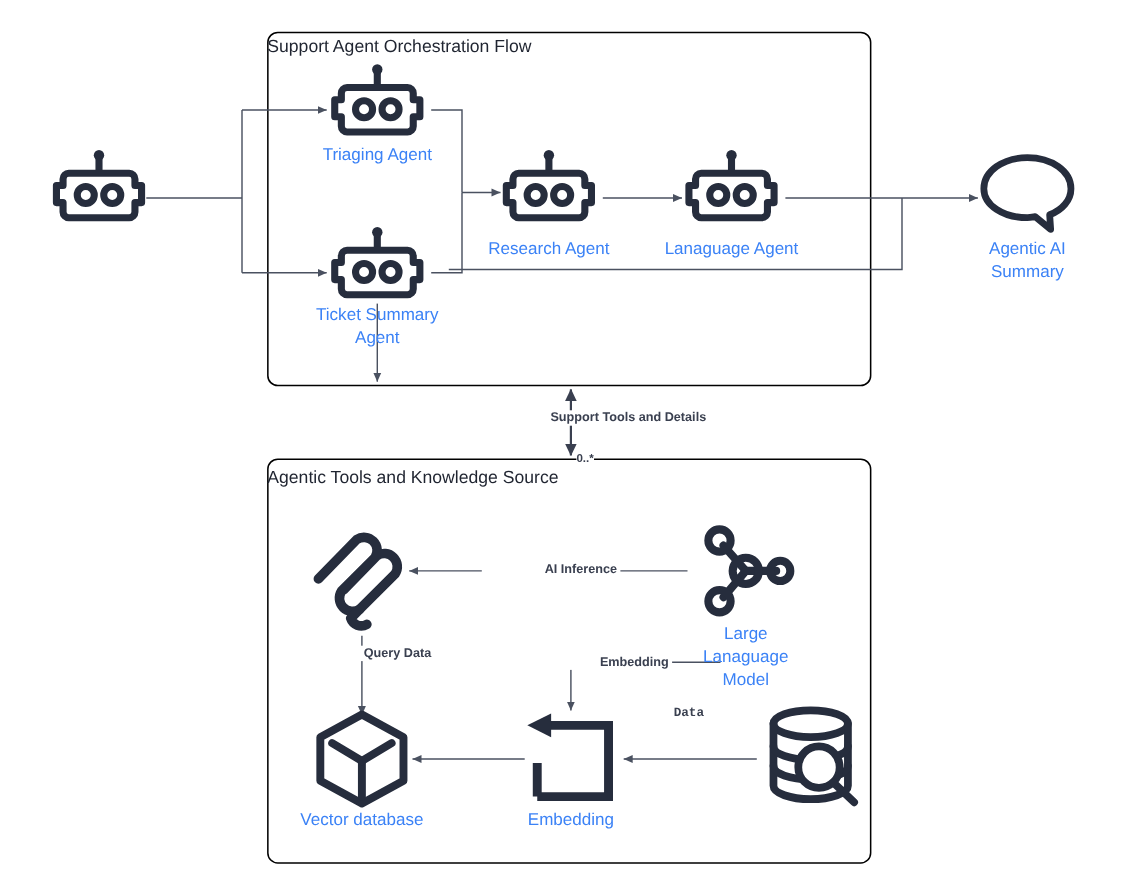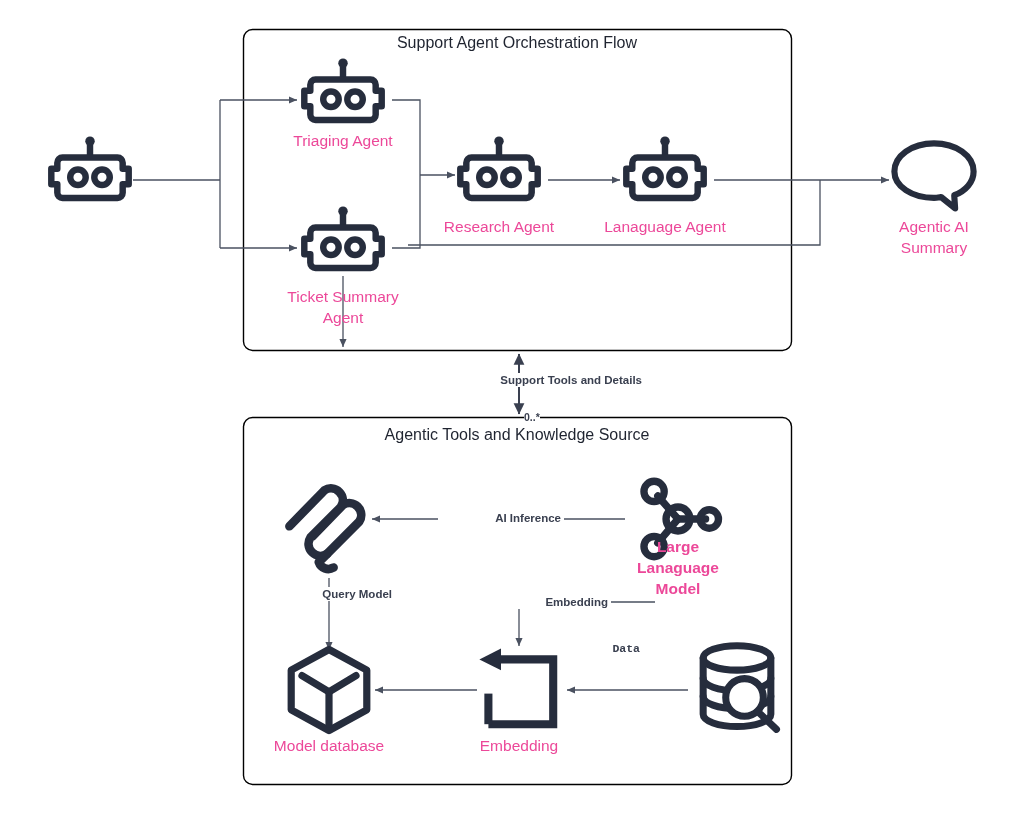--- a/index.html
+++ b/index.html
@@ -24,21 +24,21 @@
     left: 0;
     top: 0;
     width: 1024px;
     height: 813px;
   }
   .node-label {
     position: absolute;
     text-align: center;
     font-size: 15.5px;
     line-height: 21px;
-    color: #ec4899;
+    color: #3b82f6;
     white-space: pre-line;
     pointer-events: none;
   }
   .edge-label {
     position: absolute;
     text-align: right;
     font-size: 11.5px;
     font-weight: bold;
     color: #3a4050;
     background: #ffffff;
@@ -49,21 +49,21 @@
   .mult-label {
     position: absolute;
     font-size: 10.5px;
     font-weight: bold;
     color: #3a4050;
     background: #ffffff;
     line-height: 12px;
   }
   .group-title {
     position: absolute;
-    text-align: center;
+    text-align: left;
     font-size: 16px;
     line-height: 20px;
     color: #1f2430;
   }
 </style>
 </head>
 <body>
 
 <div id="canvas">
 
@@ -217,34 +217,34 @@
     <use href="#graph" x="632" y="473" width="92" height="92"></use>
     <use href="#cube" x="284" y="645" width="90" height="90"></use>
     <use href="#loop" x="474" y="645" width="90" height="90"></use>
     <use href="#kb" x="690" y="641" width="94" height="94"></use>
   </svg>
 
   <div class="group-title" style="left:243px; top:33px; width:548px;">Support Agent Orchestration Flow</div>
   <div class="group-title" style="left:243px; top:425px; width:548px;">Agentic Tools and Knowledge Source</div>
 
   <div class="node-label" style="left:263px; top:130px; width:160px;">Triaging Agent</div>
-  <div class="node-label" style="left:263px; top:286px; width:160px;">Ticket Summary
+  <div class="node-label" style="left:263px; top:276px; width:160px;">Ticket Summary
 Agent</div>
   <div class="node-label" style="left:419px; top:216px; width:160px;">Research Agent</div>
   <div class="node-label" style="left:585px; top:216px; width:160px;">Lanaguage Agent</div>
   <div class="node-label" style="left:854px; top:216px; width:160px;">Agentic AI
 Summary</div>
 
-  <div class="node-label" style="left:598px; top:536px; width:160px;font-weight:bold;">Large
+  <div class="node-label" style="left:598px; top:566px; width:160px;">Large
 Lanaguage
 Model</div>
-  <div class="node-label" style="left:249px; top:735px; width:160px;">Model database</div>
+  <div class="node-label" style="left:249px; top:735px; width:160px;">Vector database</div>
   <div class="node-label" style="left:439px; top:735px; width:160px;">Embedding</div>
 
   <div class="edge-label" style="left:399px; top:373px; width:240px;">Support Tools and Details</div>
   <div class="mult-label" style="left:524px; top:411px;">0..*</div>
 
   <div class="edge-label" style="left:438px; top:511px; width:120px;">AI Inference</div>
-  <div class="edge-label" style="left:269px; top:587px; width:120px;">Query Model</div>
+  <div class="edge-label" style="left:269px; top:587px; width:120px;">Query Data</div>
   <div class="edge-label" style="left:485px; top:595px; width:120px;">Embedding</div>
   <div class="edge-label" style="left:577px; top:642px; width:60px;font-family:Liberation Mono, monospace;">Data</div>
 
 </div>
 
 </body></html>

